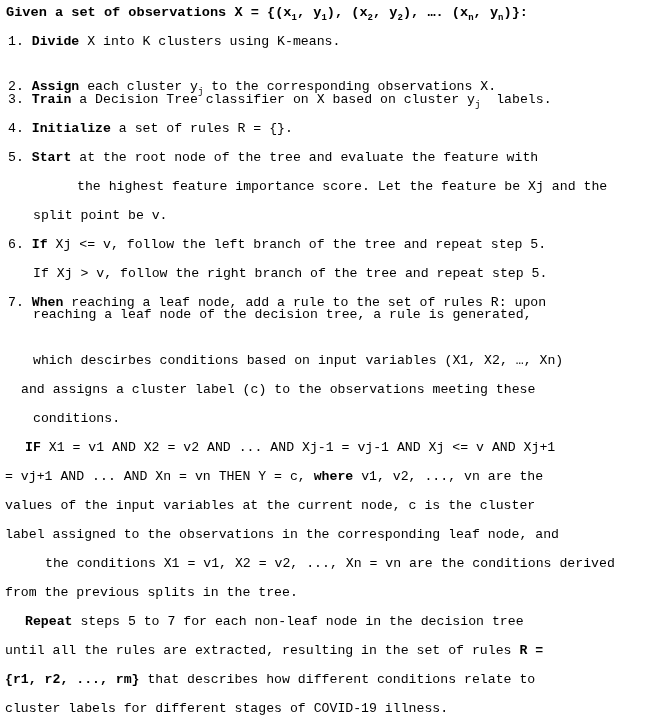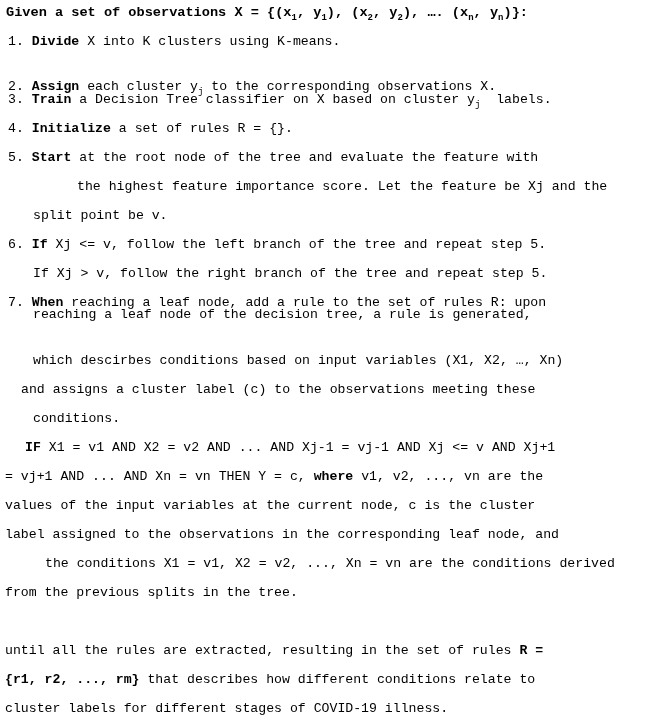--- a/index.html
+++ b/index.html
@@ -69,17 +69,18 @@
   <div class="line" style="left:21px; top:382px;">and assigns a cluster label (c) to the observations meeting these</div>
   <div class="line" style="left:33px; top:411px;">conditions.</div>
 
   <div class="line" style="left:25px; top:440px;"><span class="b">IF</span><span> X1 = v1 AND X2 = v2 AND ... AND Xj-1 = vj-1 AND Xj &lt;= v AND Xj+1</span></div>
   <div class="line" style="left:5px; top:469px;"><span>= vj+1 AND ... AND Xn = vn THEN Y = c, </span><span class="b">where</span><span> v1, v2, ..., vn are the</span></div>
   <div class="line" style="left:5px; top:498px;">values of the input variables at the current node, c is the cluster</div>
   <div class="line" style="left:5px; top:527px;">label assigned to the observations in the corresponding leaf node, and</div>
   <div class="line" style="left:5px; top:556px;margin-left:40px;">the conditions X1 = v1, X2 = v2, ..., Xn = vn are the conditions derived</div>
   <div class="line" style="left:5px; top:585px;">from the previous splits in the tree.</div>
 
+  <div class="line" style="left:25px; top:614px;"><span class="b">Repeat</span><span> steps 5 to 7 for each non-leaf node in the decision tree</span></div>
   <div class="line" style="left:5px; top:643px;"><span>until all the rules are extracted, resulting in the set of rules </span><span class="b">R =</span></div>
   <div class="line" style="left:5px; top:672px;"><span class="b">{r1, r2, ..., rm}</span><span> that describes how different conditions relate to</span></div>
   <div class="line" style="left:5px; top:701px;">cluster labels for different stages of COVID-19 illness.</div>
 
 </div>
 
 </body></html>

